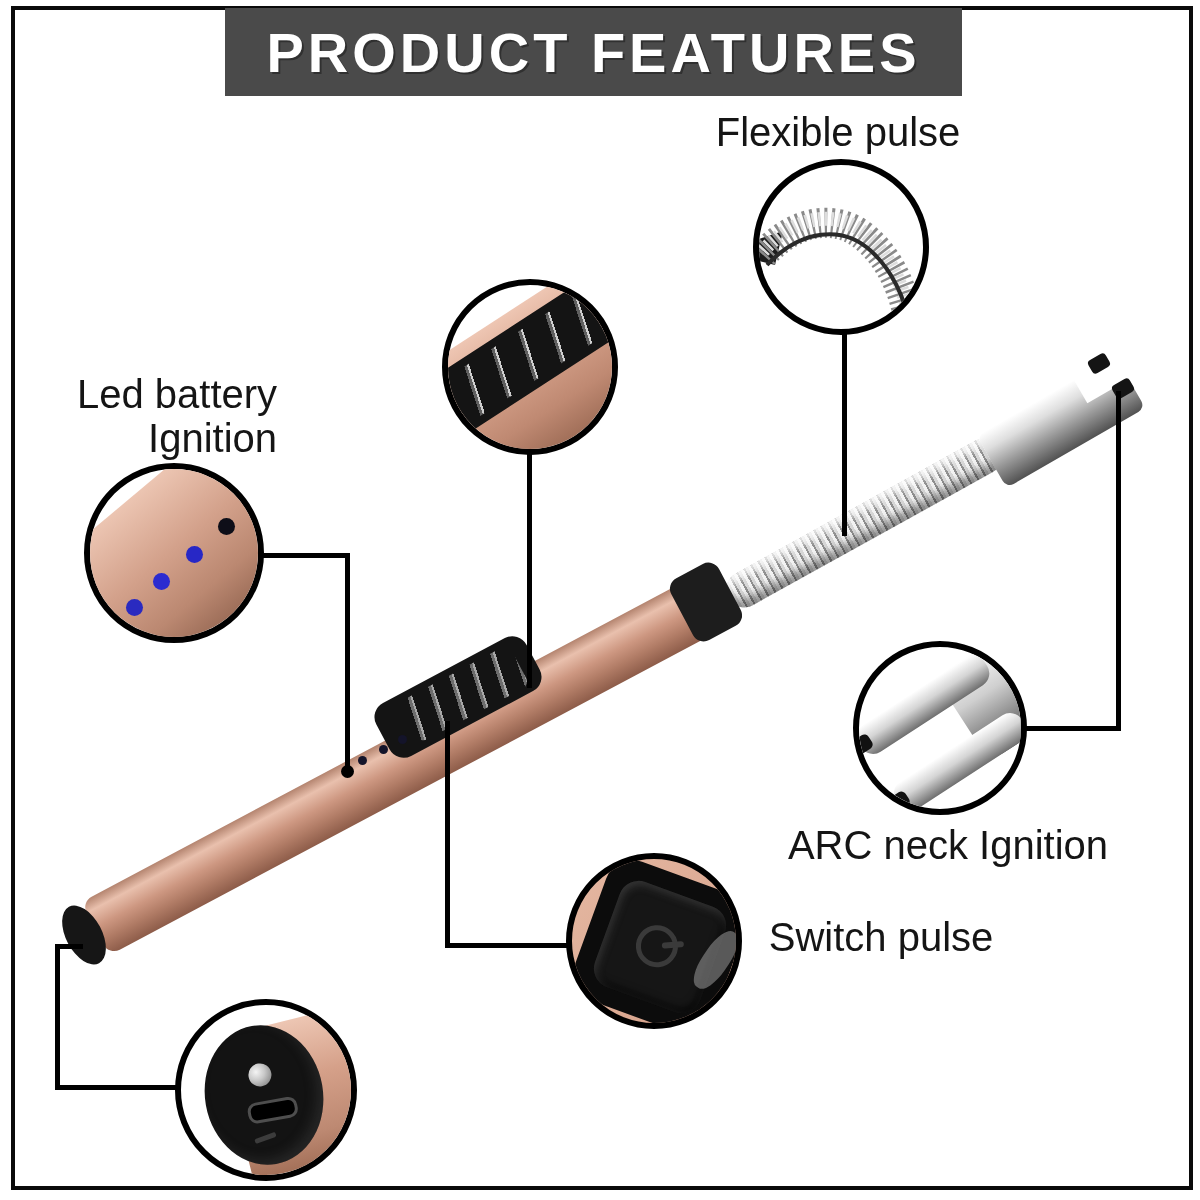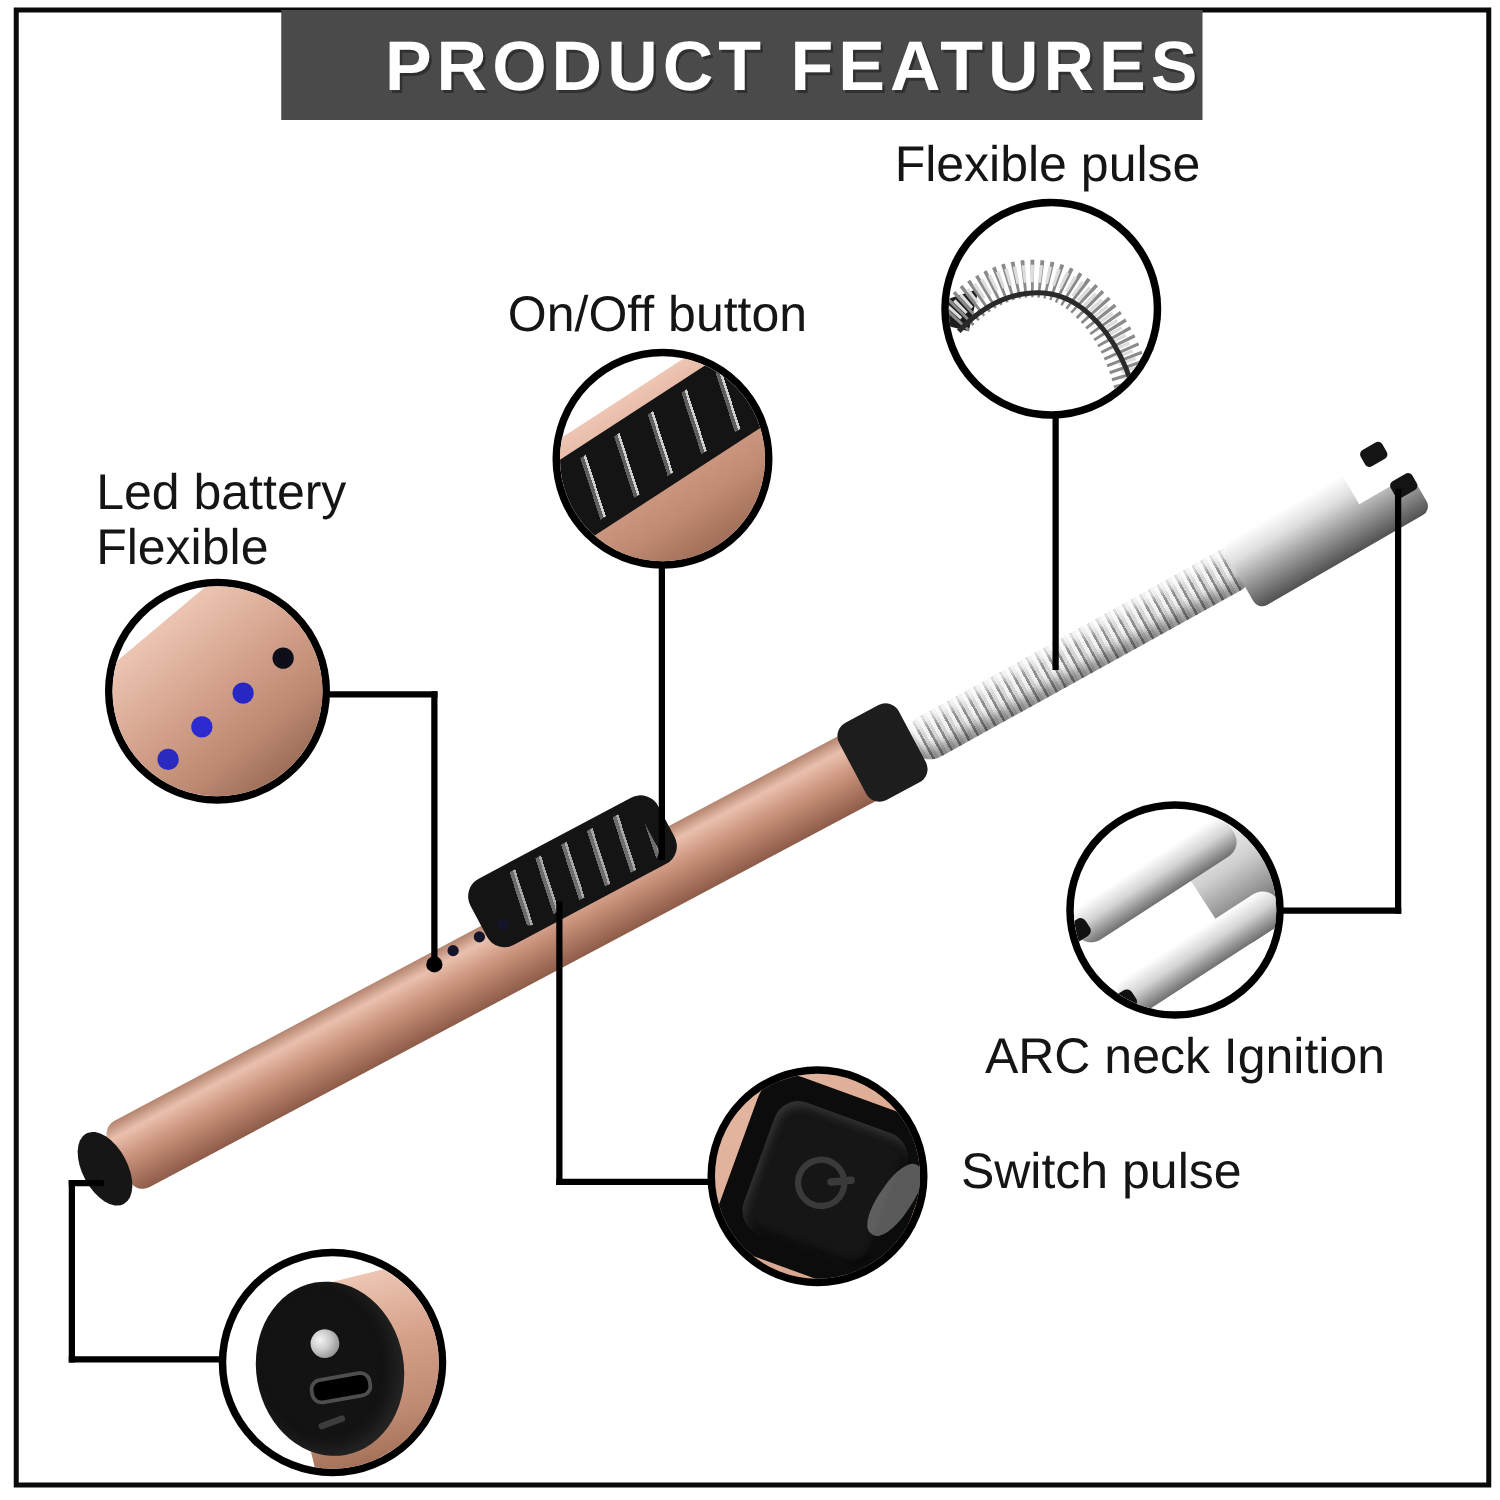--- a/index.html
+++ b/index.html
@@ -8,31 +8,31 @@
     position: relative; width: 1200px; height: 1200px;
     background: #fff; overflow: hidden;
     font-family: "Liberation Sans", sans-serif;
   }
   .frame {
     position: absolute; left: 11px; top: 6px; width: 1182px; height: 1184px;
     border: 4px solid #0a0a0a;
   }
   .banner {
     position: absolute; left: 225px; top: 8px; width: 737px; height: 88px;
-    background: #4a4a4a; display: flex; align-items: center; justify-content: flex-end;
+    background: #4a4a4a; display: flex; align-items: center; justify-content: center;
   }
   .banner-title {
     color: #ffffff; font-size: 56px; font-weight: bold; letter-spacing: 4px;
     text-shadow: 2px 2px 0 rgba(0,0,0,0.35); white-space: nowrap;
   }
   .label {
     position: absolute; color: #151515; font-size: 40px; white-space: nowrap;
     transform: translateX(-50%);
   }
-  .label-center { text-align: left; line-height: 1.1; }
+  .label-center { text-align: right; line-height: 1.1; }
 
   
   .part { position: absolute; }
   .neck {
     left: 709px; top: 505px; width: 310px; height: 36px;
     transform: rotate(-29deg); border-radius: 18px;
     background: repeating-linear-gradient(90deg, #f2f2f2 0 3px, #8f8f8f 3px 5px, #d6d6d6 5px 8px);
     box-shadow: inset 0 7px 7px rgba(255,255,255,0.75), inset 0 -9px 9px rgba(0,0,0,0.38);
   }
   .head {
@@ -253,21 +253,20 @@
   <div class="callout c-usb">
     <div class="usb-body"></div>
     <div class="usb-face">
       <div class="usb-screw"></div>
       <div class="usb-slot"></div>
       <div class="usb-mark"></div>
     </div>
   </div>
 
   <div class="label" style="left:838px; top:110px;">Flexible pulse</div>
-  <div class="label" style="left:526px; top:230px;">On/Off button</div>
   <div class="label label-center" style="left:177px; top:372px;">
     <div>Led battery</div>
-    <div>Flexible</div>
+    <div>Ignition</div>
   </div>
   <div class="label" style="left:948px; top:823px;">ARC neck Ignition</div>
   <div class="label" style="left:881px; top:915px;">Switch pulse</div>
 
 </div>
 
 </body></html>

